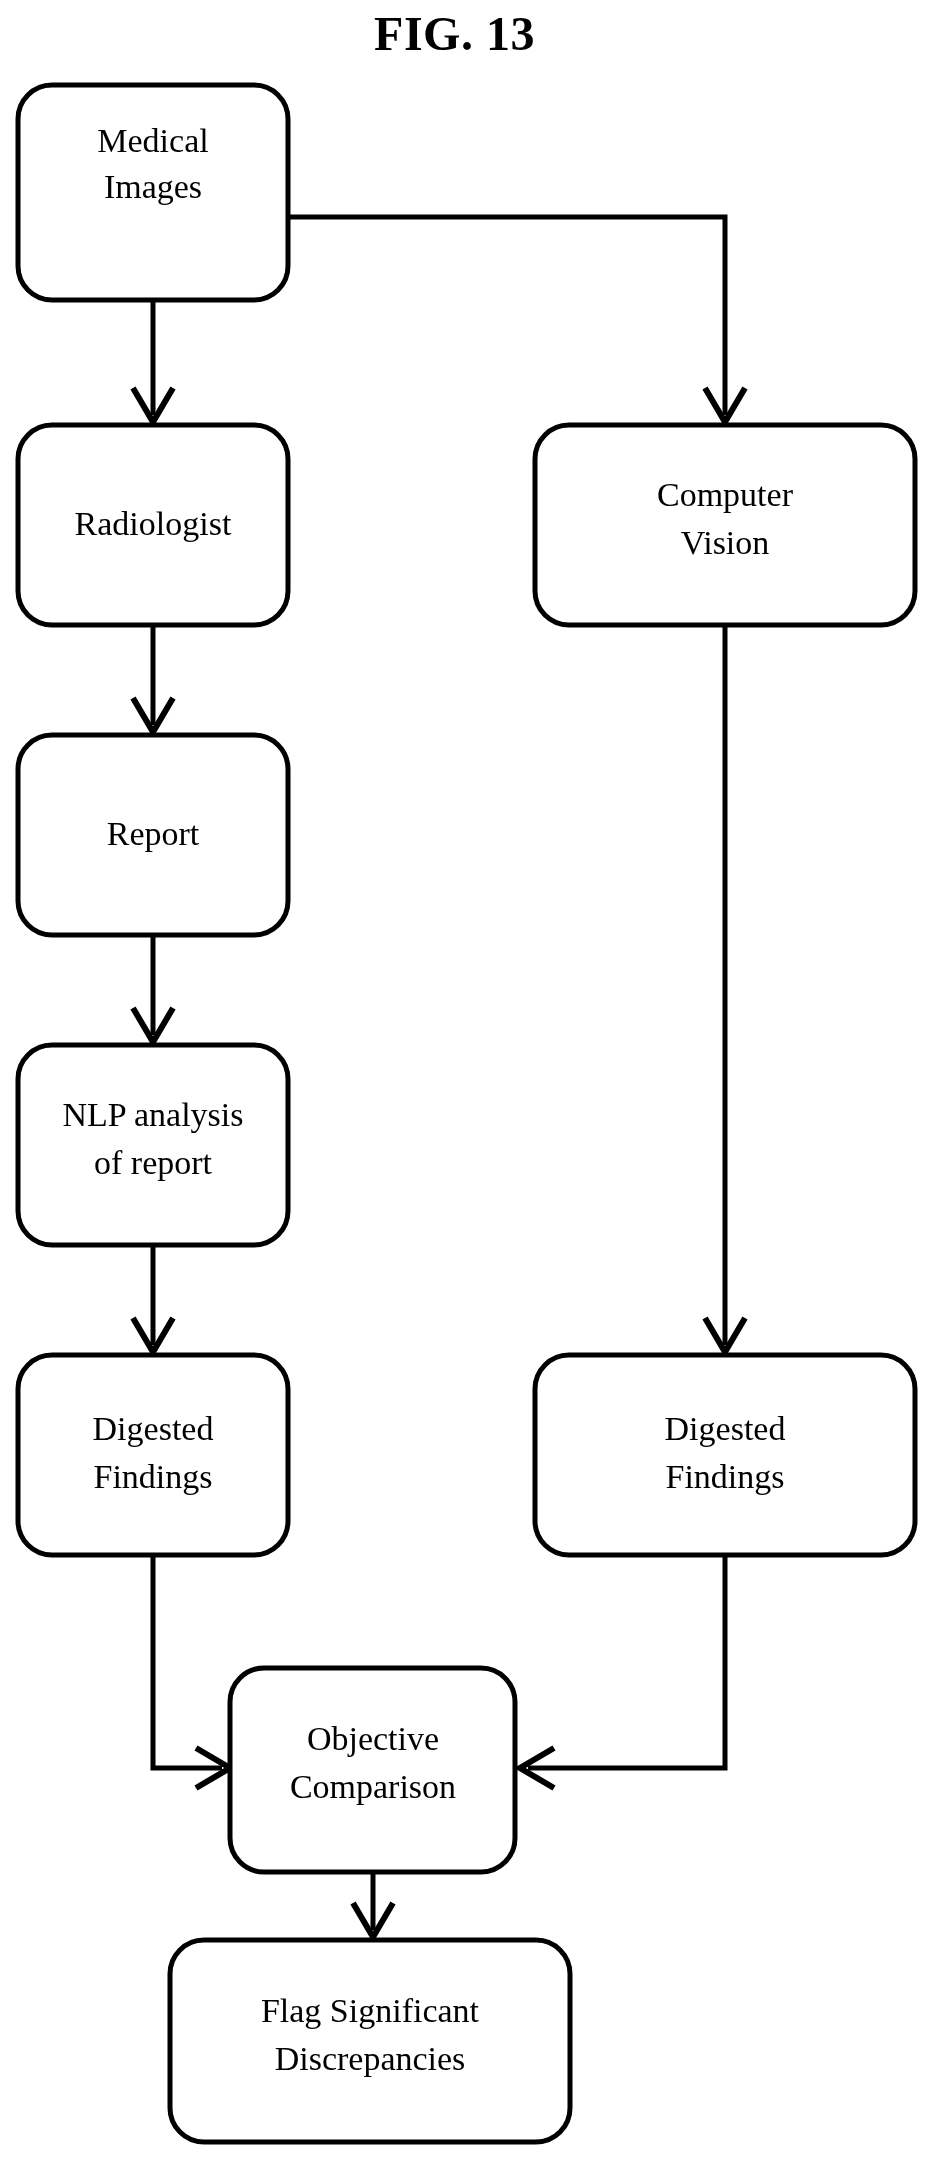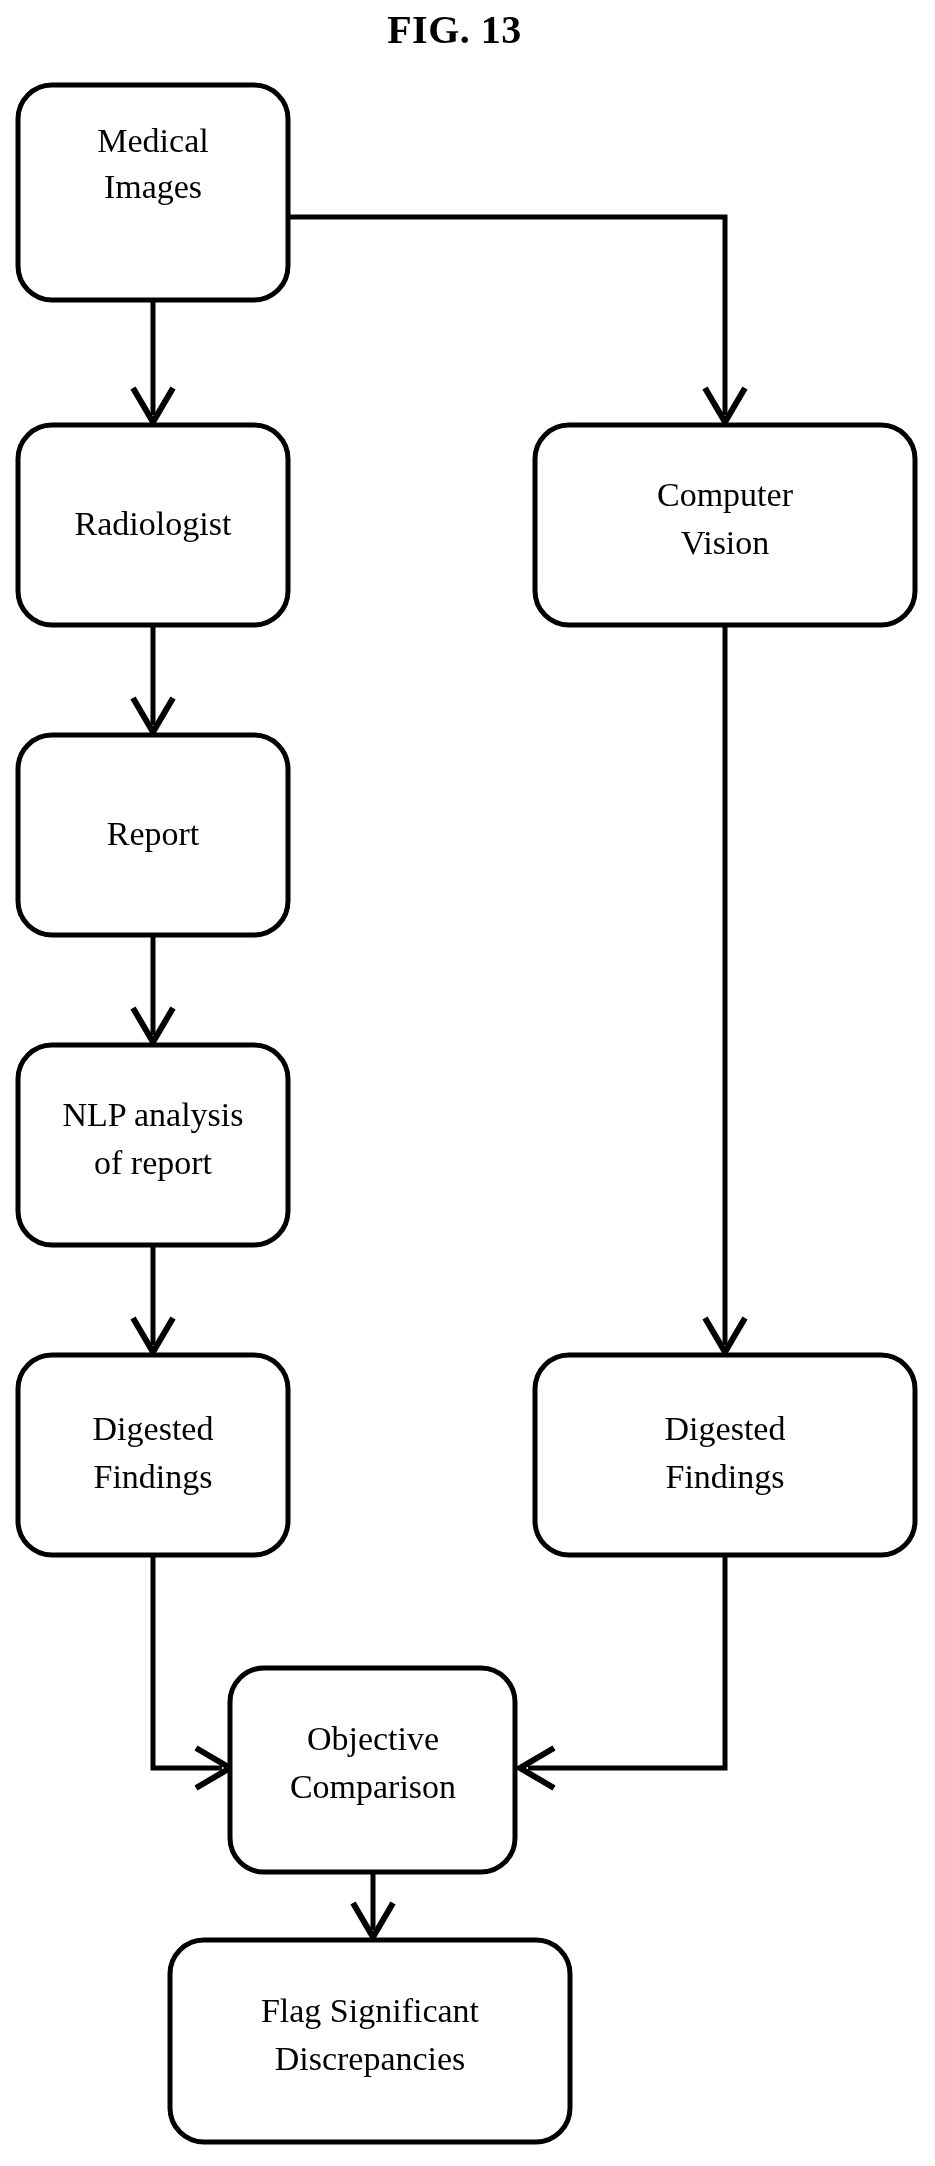--- a/index.html
+++ b/index.html
@@ -22,21 +22,21 @@
     height: 2166px;
   }
   .fig-title {
     position: absolute;
     left: 0;
     top: 6px;
     width: 909px;
     text-align: center;
     font-family: "Liberation Serif", "DejaVu Serif", serif;
     font-weight: bold;
-    font-size: 40px;
+    font-size: 48px;
     letter-spacing: 0.5px;
     color: #000000;
   }
   svg.flow {
     position: absolute;
     left: 0;
     top: 0;
     width: 935px;
     height: 2166px;
   }

